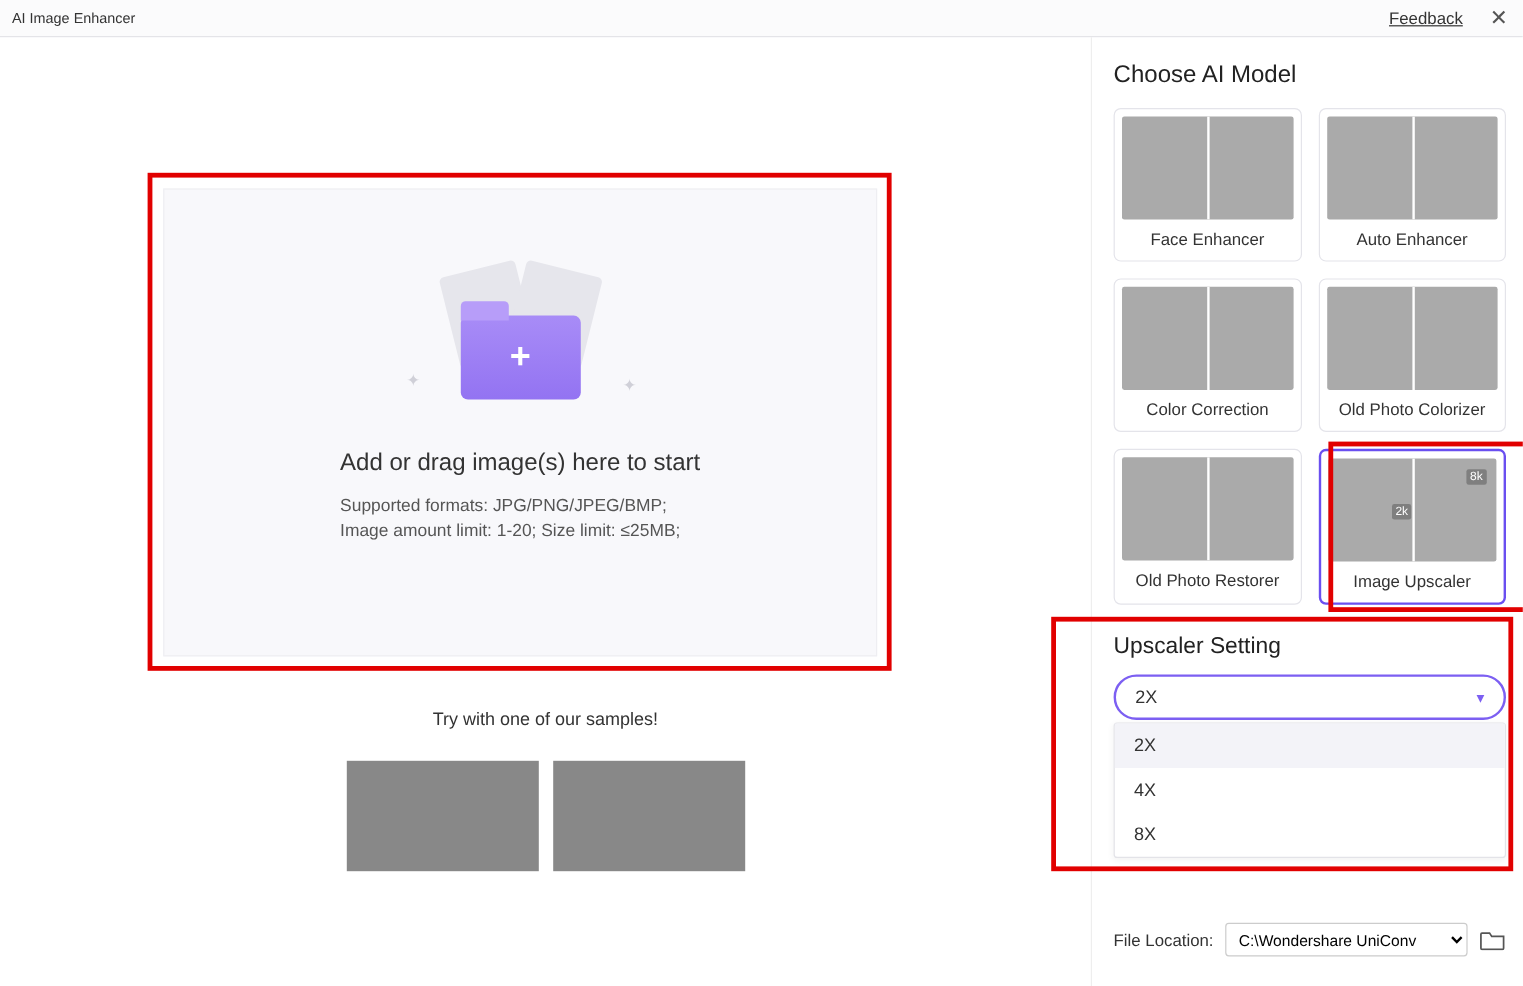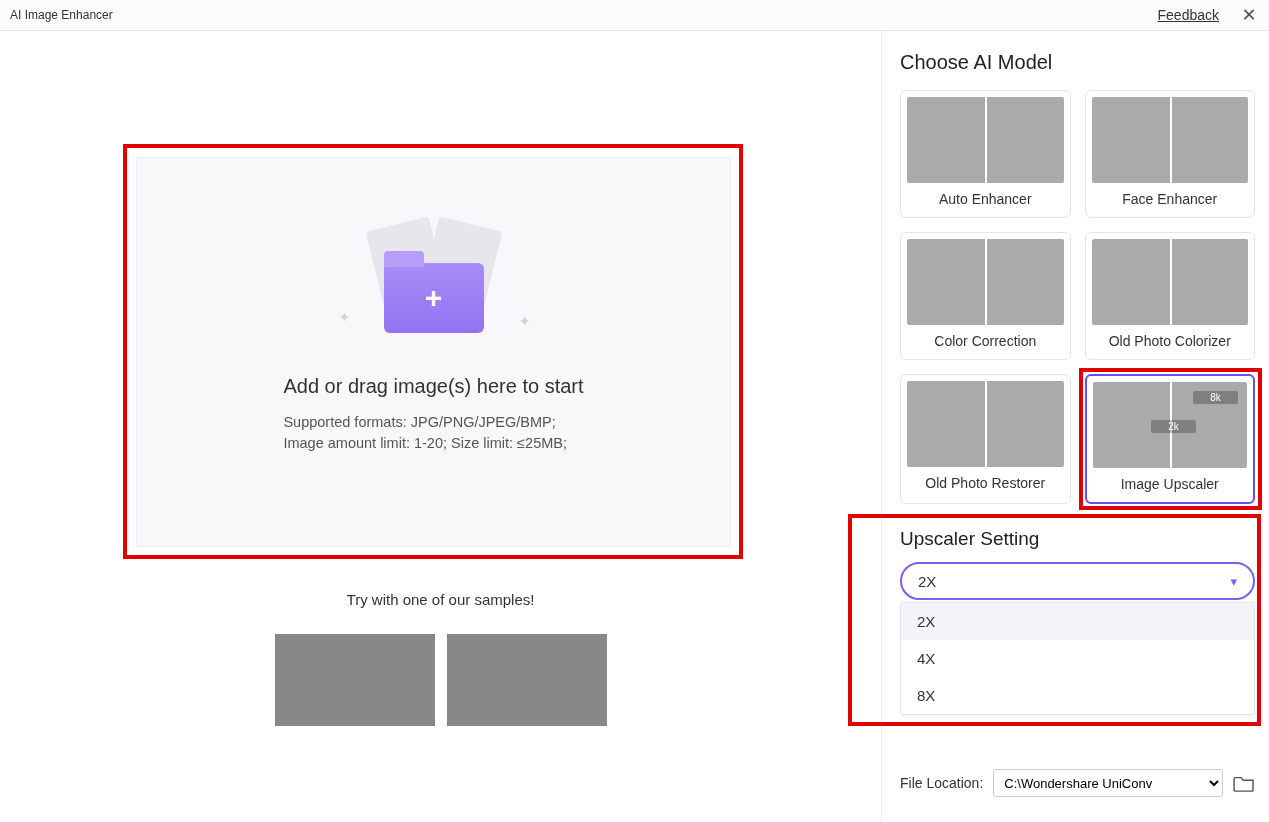--- a/index.html
+++ b/index.html
@@ -6,21 +6,21 @@
 body { font-family:"Segoe UI",Arial,sans-serif; background:#fff; width:1269px; height:822px; overflow:hidden; }
 
 .titlebar { height:31px; display:flex; align-items:center; padding:0 10px; border-bottom:1px solid #e4e4e8; background:#fbfbfc; }
 .titlebar .title { font-size:12px; color:#333; }
 .titlebar .spacer { flex:1; }
 .titlebar .feedback { font-size:14px; color:#333; text-decoration:underline; margin-right:20px; cursor:pointer;text-align:right; }
 .titlebar .close { font-size:18px; color:#555; cursor:pointer; width:20px; text-align:center; }
 
 .main { display:flex; height:791px; }
 .left { flex:1; padding:0; position:relative; }
-.right { width:388px; border-left:1px solid #eee; padding:20px 14px 0 18px; overflow:visible; }
+.right { width:360px; border-left:1px solid #eee; padding:20px 14px 0 18px; overflow:visible; }
 
 
 .dropzone-highlight { position:absolute; left:123px; top:113px; width:620px; height:415px; border:4px solid #e10000; }
 .dropzone { position:absolute; left:136px; top:126px; width:595px; height:390px; background:#f8f8fb; border:1px solid #eeeef2; display:flex; flex-direction:column; align-items:center; }
 .drop-illus { margin-top:65px; width:170px; height:110px; position:relative; display:flex; justify-content:center; align-items:flex-end; }
 .drop-illus .pages { position:absolute; top:0; left:50%; transform:translateX(-50%); width:120px; height:80px; }
 .drop-illus .pages::before,.drop-illus .pages::after{content:"";position:absolute;width:65px;height:78px;background:#e6e6ec;border-radius:4px;}
 .drop-illus .pages::before{left:0;transform:rotate(-14deg);}
 .drop-illus .pages::after{right:0;transform:rotate(14deg);}
 .drop-illus .folder { position:relative; width:100px; height:70px; background:linear-gradient(180deg,#a88cf7,#9373f2); border-radius:6px; z-index:2; display:flex; align-items:center; justify-content:center; color:#fff; font-size:30px; font-weight:bold; }
@@ -49,21 +49,21 @@
 .model-card .mlabel { font-size:14px; color:#333; }
 .mimg.split::after{content:"";position:absolute;left:50%;top:0;bottom:0;width:2px;background:#fff;}
 
 .mimg-cat{background:linear-gradient(90deg,#6a584a 50%,#8f7a68 50%);}
 .mimg-face{background:linear-gradient(90deg,#a68976 50%,#c9ad9a 50%);}
 .mimg-color{background:linear-gradient(90deg,#888 50%,#d29b45 50%);}
 .mimg-oldcolor{background:linear-gradient(90deg,#888 50%,#4aa2c8 50%);}
 .mimg-restore{background:linear-gradient(90deg,#7a7a7a 50%,#9a9a9a 50%);}
 .mimg-upscale{background:linear-gradient(180deg,#e7b6c6 35%,#2f3b48 38%,#b8351f 70%);}
 .mimg-upscale::before{content:"";position:absolute;left:50%;top:0;bottom:0;width:2px;background:#fff;}
-.mimg-upscale .tag{position:absolute;font-size:10px;color:#fff;background:rgba(0,0,0,.25);padding:1px 17px;border-radius:2px;}
+.mimg-upscale .tag{position:absolute;font-size:10px;color:#fff;background:rgba(0,0,0,.25);padding:1px 3px;border-radius:2px;}
 .mimg-upscale .tag2k{left:38%;top:44%;}
 .mimg-upscale .tag8k{right:6%;top:10%;}
 
 .upscaler-block { position:relative; }
 .upscaler-block .hl { position:absolute; left:-52px; right:-6px; top:-14px; height:212px; border:4px solid #e10000; pointer-events:none; }
 .upscaler-sel { margin-top:2px; }
 .select-box { border:2px solid #7c5ff2; border-radius:20px; height:38px; display:flex; align-items:center; padding:0 16px; font-size:15px; color:#333; cursor:pointer; position:relative; background:#fff; }
 .select-box .chev { margin-left:auto; color:#7c5ff2; font-size:13px; }
 .select-options { margin-top:2px; border:1px solid #e3e3e8; border-radius:3px; background:#fff; box-shadow:0 2px 6px rgba(0,0,0,.05); }
 .select-options .opt { padding:10px 16px; font-size:15px; color:#333; cursor:pointer; }
@@ -112,26 +112,26 @@
         <div class="thumb thumb-beach"></div>
         <div class="thumb thumb-sunset"></div>
       </div>
     </div>
   </div>
 
   <div class="right" style="position:relative;">
     <div class="section-h">Choose AI Model</div>
     <div class="models">
       <div class="model-card">
+        <div class="mimg split mimg-face"></div>
+        <div class="mlabel">Face Enhancer</div>
+      </div>
+      <div class="model-card">
         <div class="mimg split mimg-cat"></div>
         <div class="mlabel">Auto Enhancer</div>
-      </div>
-      <div class="model-card">
-        <div class="mimg split mimg-face"></div>
-        <div class="mlabel">Face Enhancer</div>
       </div>
       <div class="model-card">
         <div class="mimg split mimg-color"></div>
         <div class="mlabel">Color Correction</div>
       </div>
       <div class="model-card">
         <div class="mimg split mimg-oldcolor"></div>
         <div class="mlabel">Old Photo Colorizer</div>
       </div>
       <div class="model-card">

